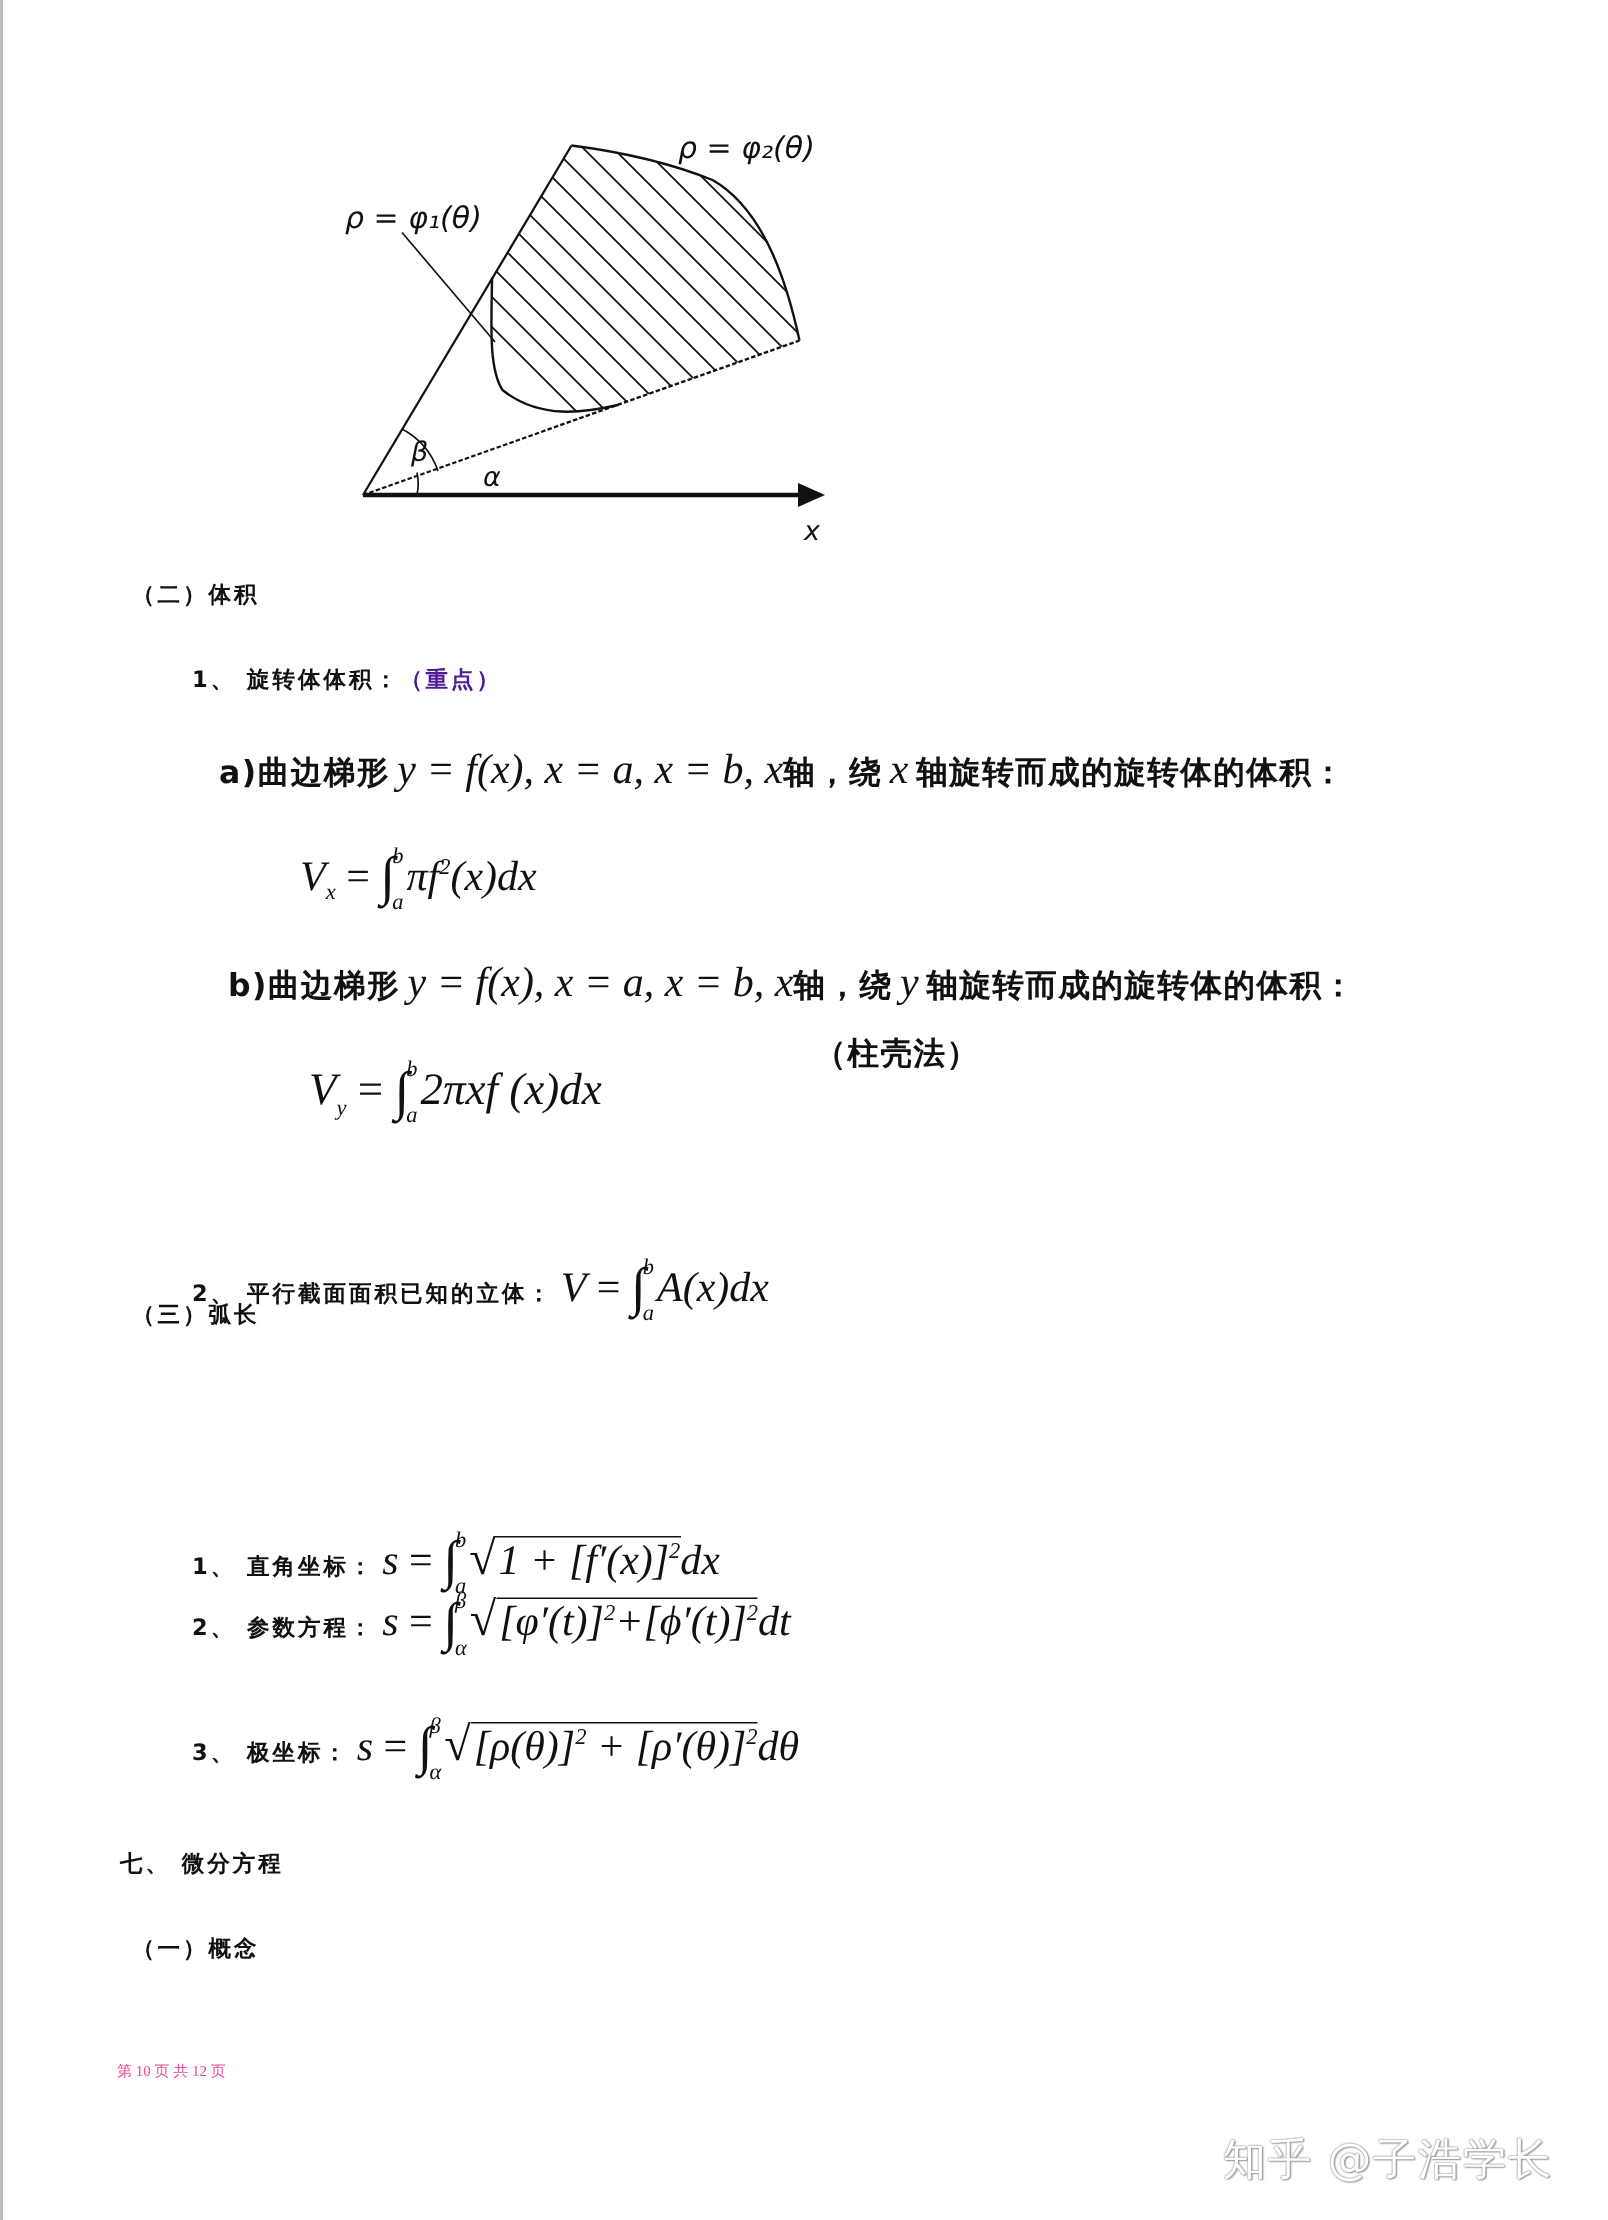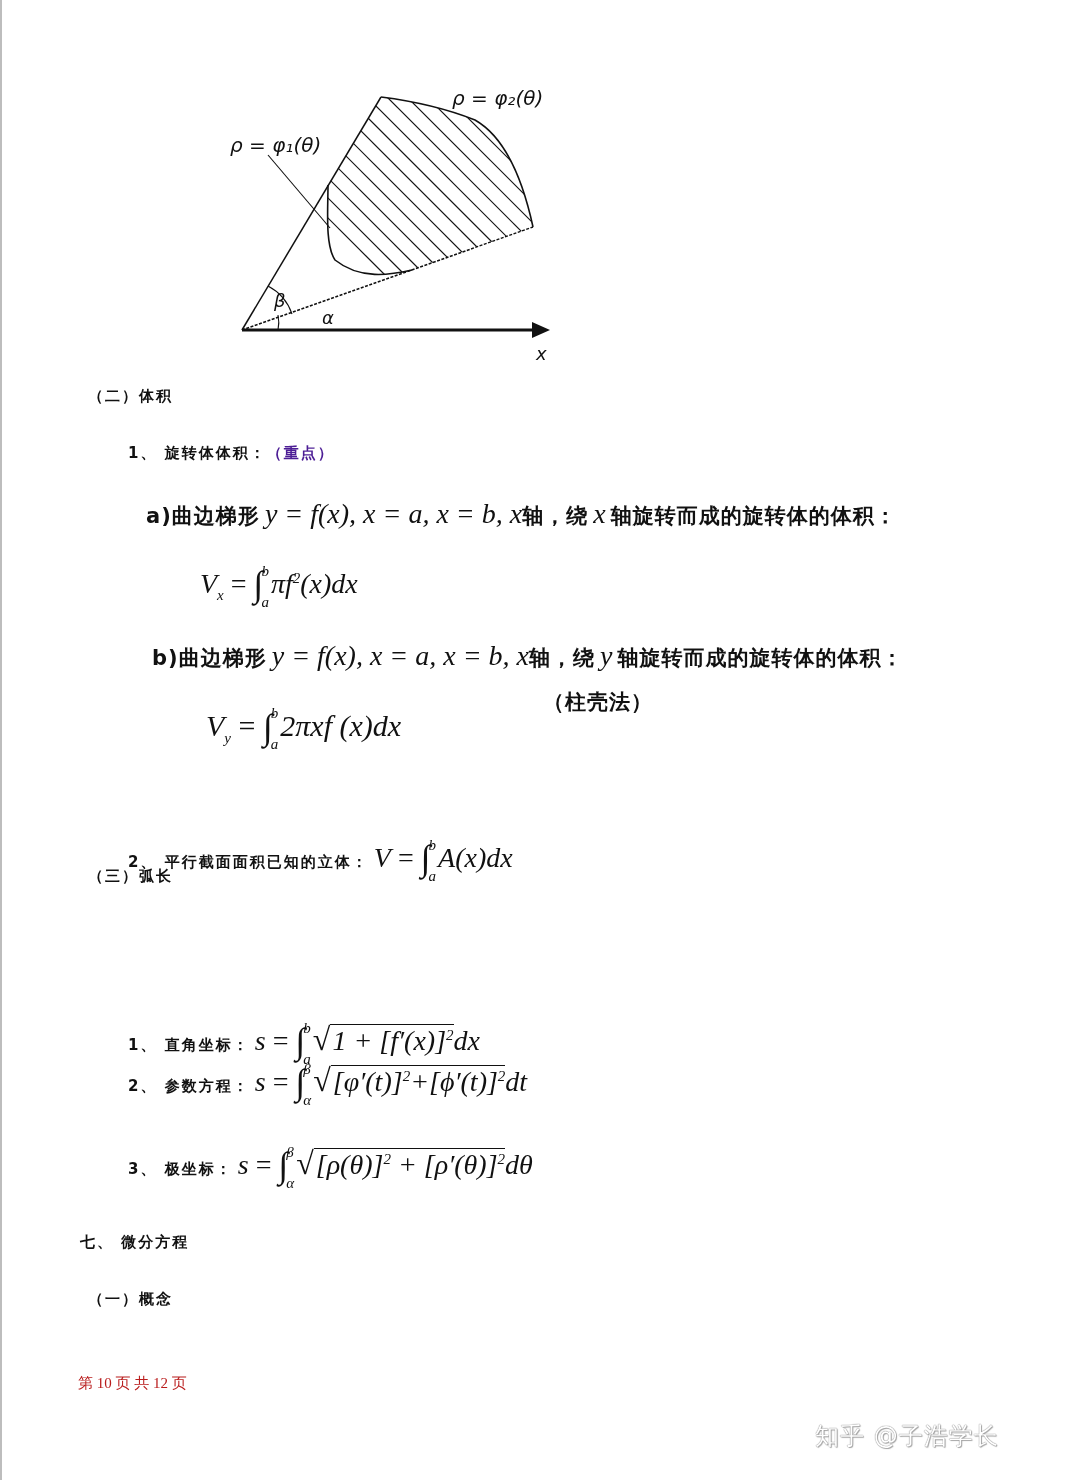--- a/index.html
+++ b/index.html
@@ -14,22 +14,22 @@
   .math { font-family: "Liberation Serif", "DejaVu Serif", serif; font-style: italic; font-size: 28px; }
   .math .up { font-style: normal; }
   .math sub, .math sup { font-size: 15px; }
   .red { color: #4c1d95; }
   .integral { font-style: normal; font-size: 36px; position: relative; top: 3px; }
   .limits { display: inline-flex; flex-direction: column; font-size: 15px; line-height: 15px; vertical-align: middle; margin-left: -2px; margin-right: 2px; }
   .limits .hi { position: relative; top: -8px; }
   .limits .lo { position: relative; top: 8px; }
   .sqrt { display: inline-block; border-top: 1.5px solid #111; padding-left: 2px; margin-left: 0; margin-top: 48px; }
   .rad { font-style: normal; font-size: 32px; }
-  .footer { font-family: "Liberation Serif", "DejaVu Serif", serif; font-size: 15px; color: #b91c1c; }
-  .watermark { font-family: "DejaVu Sans", sans-serif; font-size: 24px; color: #ffffff;
+  .footer { font-family: "Liberation Serif", "DejaVu Serif", serif; font-size: 10px; color: #ec4899; }
+  .watermark { font-family: "DejaVu Sans", sans-serif; font-size: 29px; color: #ffffff;
     text-shadow: 0 0 1px #888, 0 0 1px #888, 1px 1px 1px #aaa; letter-spacing: 1px; }
 </style>
 </head>
 <body>
 
 <div class="page-edge"></div>
 
 <svg class="abs" style="left:220px; top:70px;" width="380" height="300" viewBox="0 0 380 300">
   <defs>
     <clipPath id="regionClip">

